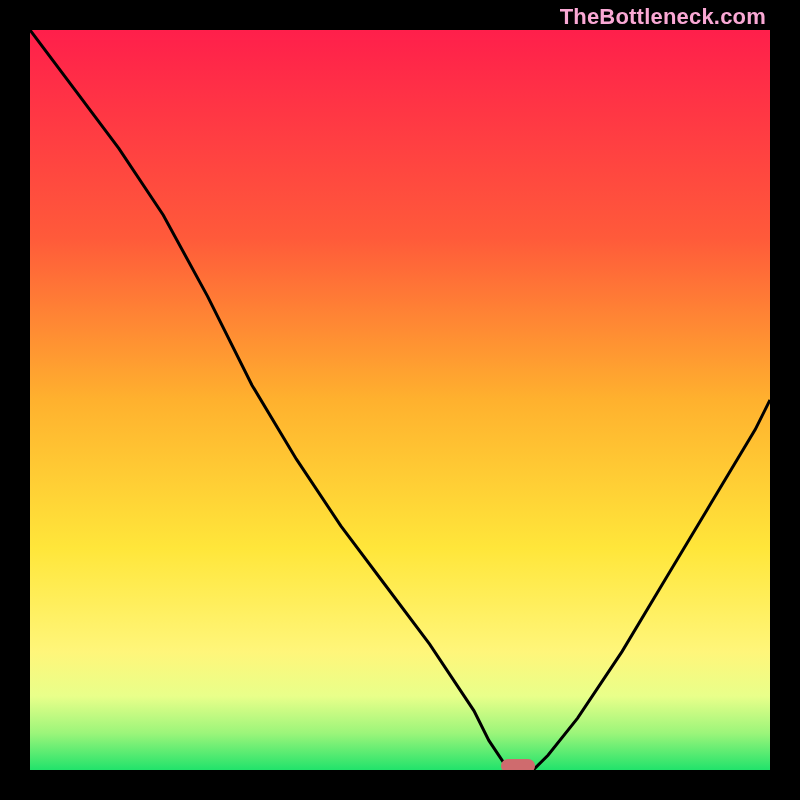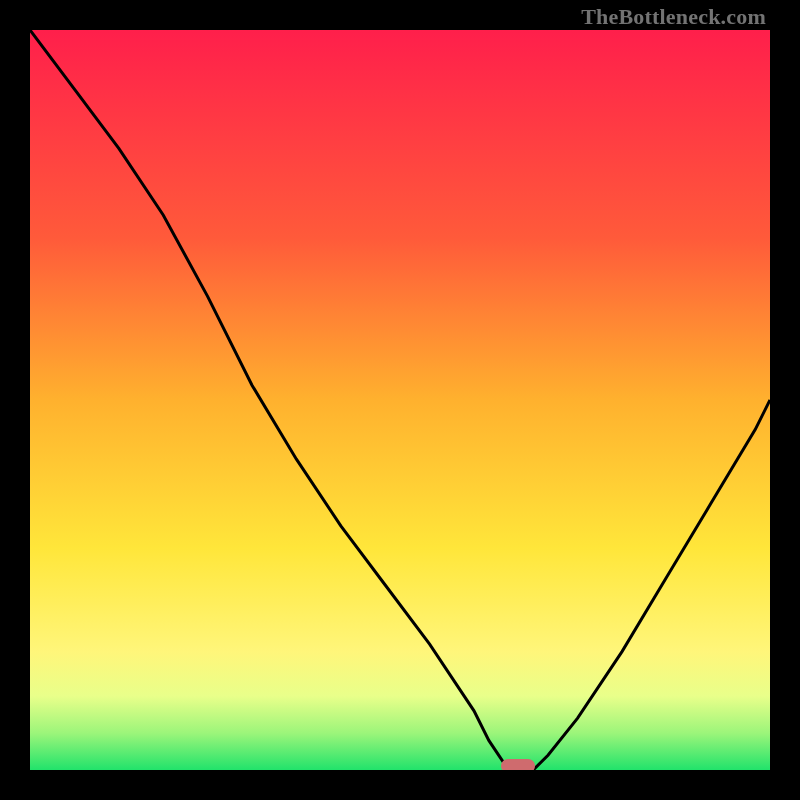--- a/index.html
+++ b/index.html
@@ -30,24 +30,24 @@
     position: absolute;
     left: 0;
     top: 0;
     width: 100%;
     height: 100%;
   }
   .watermark {
     position: absolute;
     top: 4px;
     right: 34px;
-    font-family: Liberation Serif, serif;
+    font-family: Liberation Sans, sans-serif;
     font-size: 22px;
     font-weight: 600;
-    color: #737373;
+    color: #f9a8d4;
     letter-spacing: 0.2px;
   }
   svg.curve {
     position: absolute;
     left: 0;
     top: 0;
     width: 100%;
     height: 100%;
   }
   .marker {

